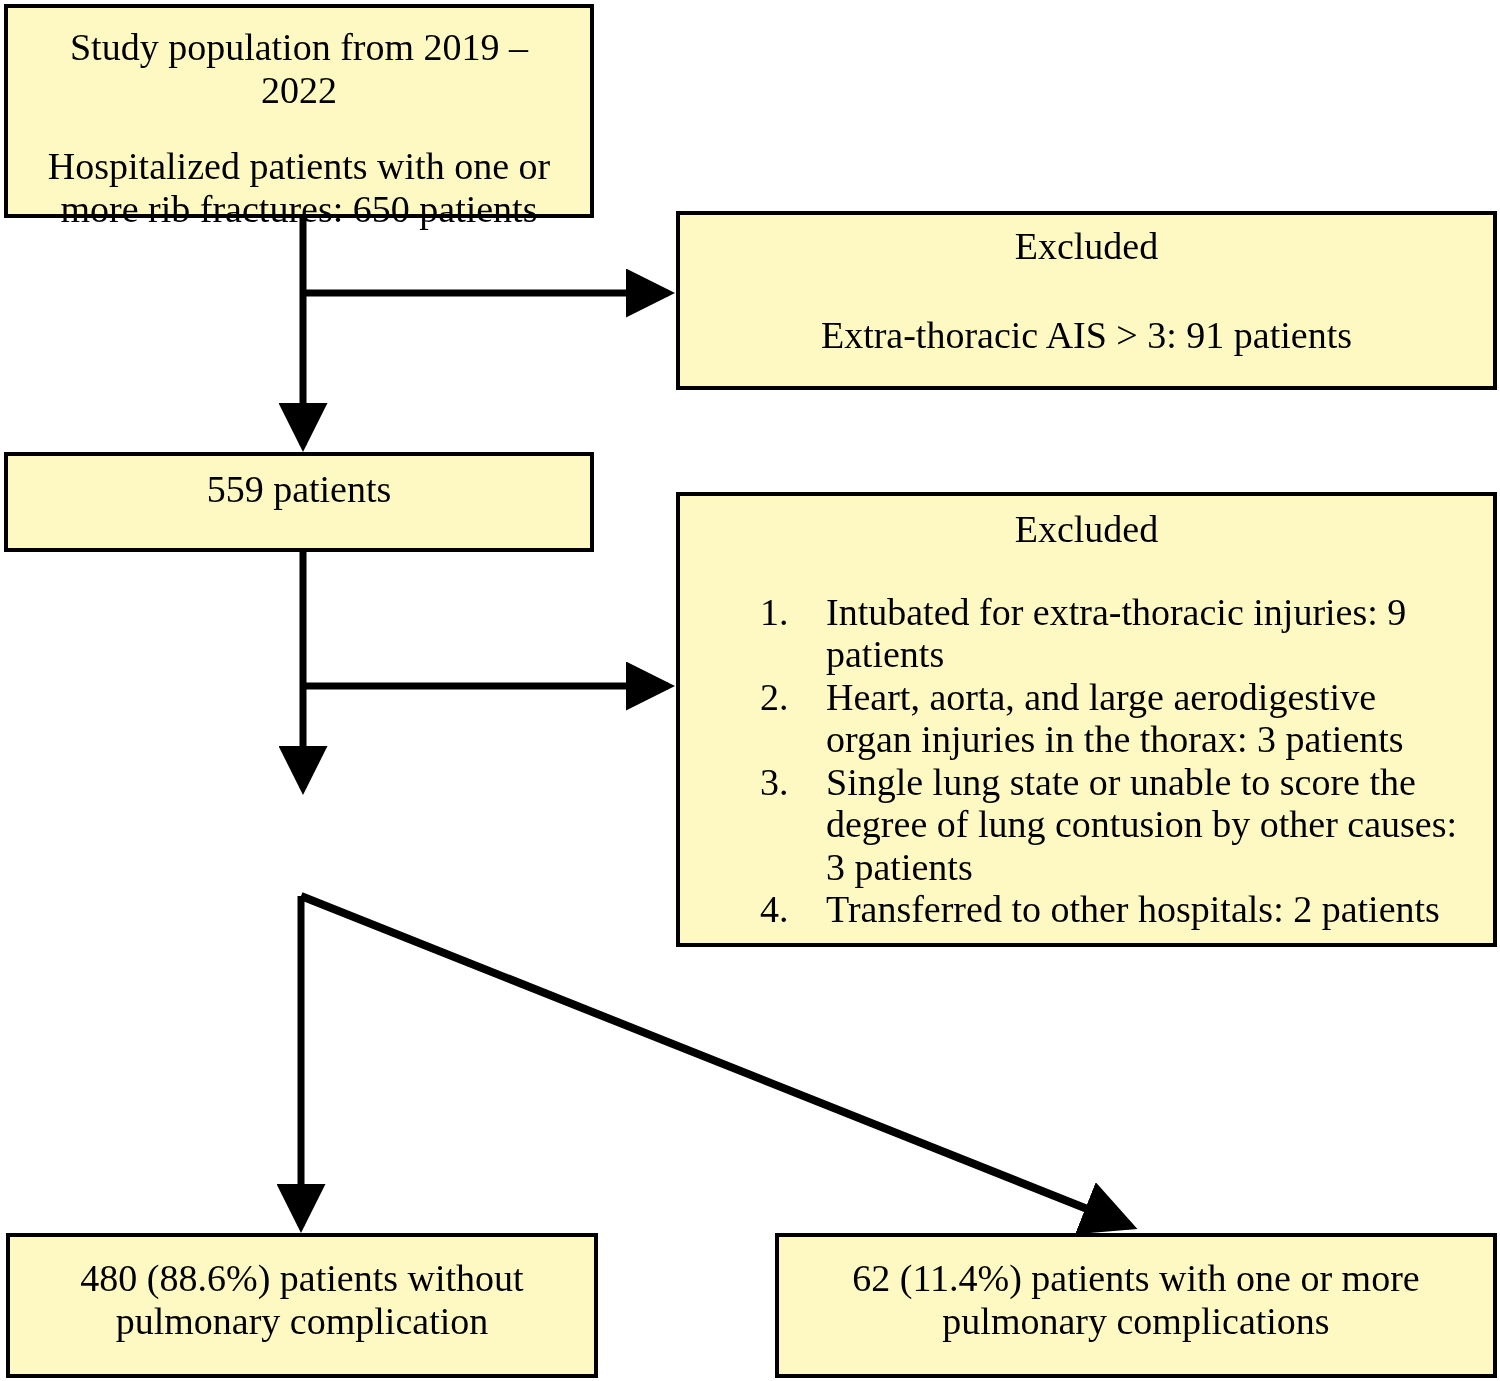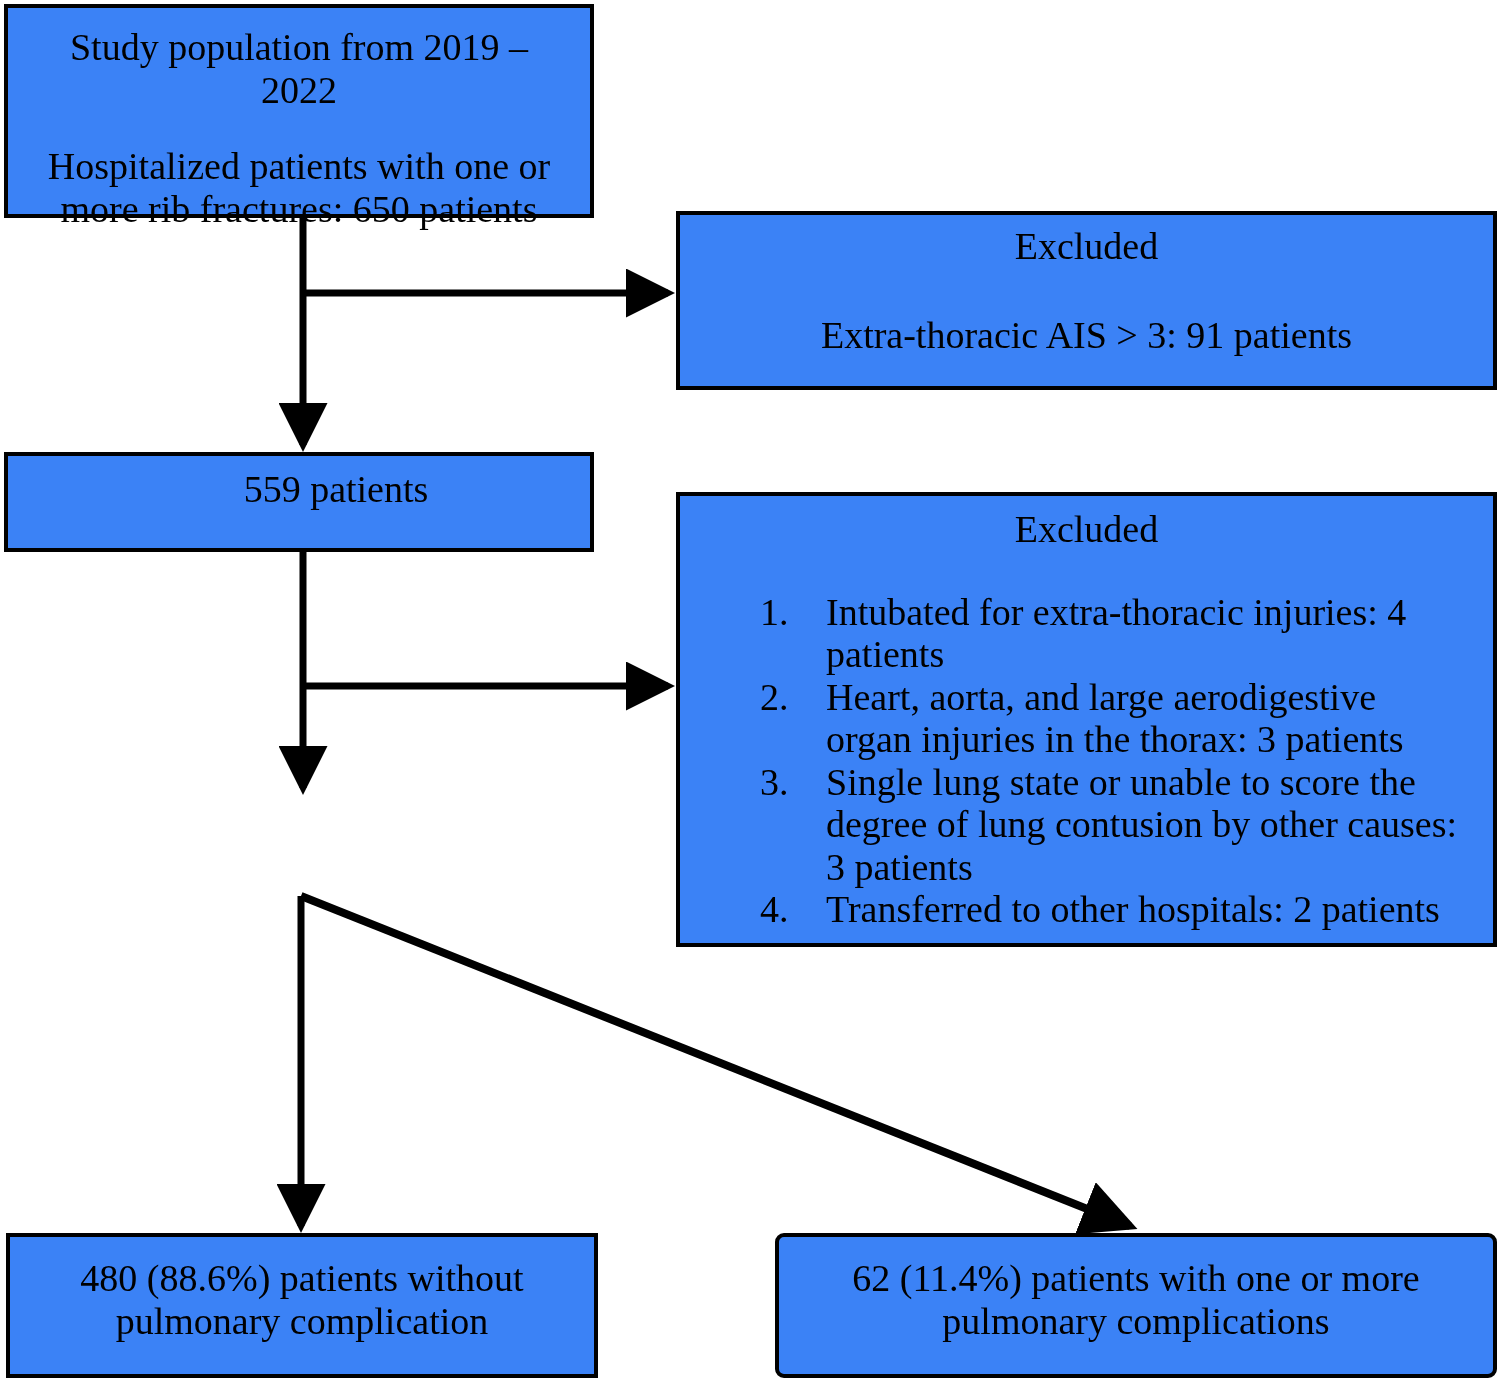--- a/index.html
+++ b/index.html
@@ -13,21 +13,21 @@
     height: 1381px;
     background: #ffffff;
     font-family: "Liberation Serif", "DejaVu Serif", serif;
     color: #000000;
     overflow: hidden;
   }
   .box {
     position: absolute;
     box-sizing: border-box;
     border: 4px solid #000000;
-    background: #3b82f6;
+    background: #fef9c3;
     z-index: 2;
   }
   .box-inner {
     width: 100%;
     height: 100%;
     box-sizing: border-box;
     display: flex;
     flex-direction: column;
   }
   .ctext {
@@ -46,21 +46,21 @@
   #box-study-population .box-inner { padding: 18px 22px 0 22px; }
   #box-study-population .line-1 { margin-bottom: 34px; }
 
   
   #box-excluded-ais { left: 676px; top: 211px; width: 821px; height: 179px; }
   #box-excluded-ais .box-inner { padding: 10px 26px 0 26px; }
   #box-excluded-ais .excl-title { margin-bottom: 46px; }
 
   
   #box-559 { left: 4px; top: 452px; width: 590px; height: 100px; }
-  #box-559 .box-inner { padding: 12px 20px 16px 20px; margin-left: 37px; }
+  #box-559 .box-inner { padding: 12px 20px 16px 20px; }
 
   
   #box-excluded-list { left: 676px; top: 492px; width: 821px; height: 455px; }
   #box-excluded-list .box-inner { padding: 12px 22px 0 22px; }
   #box-excluded-list .excl-title { margin-bottom: 40px; }
   ol.excl-list {
     margin: 0;
     padding: 0 0 0 96px;
     list-style-position: outside;
     font-size: 38px;
@@ -74,21 +74,21 @@
 
   
   #box-542 { left: 4px; top: 795px; width: 590px; height: 100px; }
   #box-542 .box-inner { padding: 12px 20px 0 20px; }
 
   
   #box-outcome-without { left: 6px; top: 1233px; width: 592px; height: 145px; }
   #box-outcome-without .box-inner { padding: 20px 22px 0 22px; }
 
   
-  #box-outcome-with { left: 775px; top: 1233px; width: 722px; height: 145px; border-radius: 9px; }
+  #box-outcome-with { left: 775px; top: 1233px; width: 722px; height: 145px; }
   #box-outcome-with .box-inner { padding: 20px 22px 0 22px; }
 
   
   #connectors {
     position: absolute;
     left: 0; top: 0;
     width: 1500px;
     height: 1381px;
     z-index: 1;
   }
@@ -136,21 +136,21 @@
   <div class="box" id="box-559">
     <div class="box-inner">
       <div class="ctext">559 patients</div>
     </div>
   </div>
 
   <div class="box" id="box-excluded-list">
     <div class="box-inner">
       <div class="ctext excl-title">Excluded</div>
       <ol class="excl-list">
-        <li>Intubated for extra-thoracic injuries: 4 patients</li>
+        <li>Intubated for extra-thoracic injuries: 9 patients</li>
         <li>Heart, aorta, and large aerodigestive organ injuries in the thorax: 3 patients</li>
         <li>Single lung state or unable to score the degree of lung contusion by other causes: 3 patients</li>
         <li>Transferred to other hospitals: 2 patients</li>
       </ol>
     </div>
   </div>
 
 
   <div class="box" id="box-outcome-without">
     <div class="box-inner">

